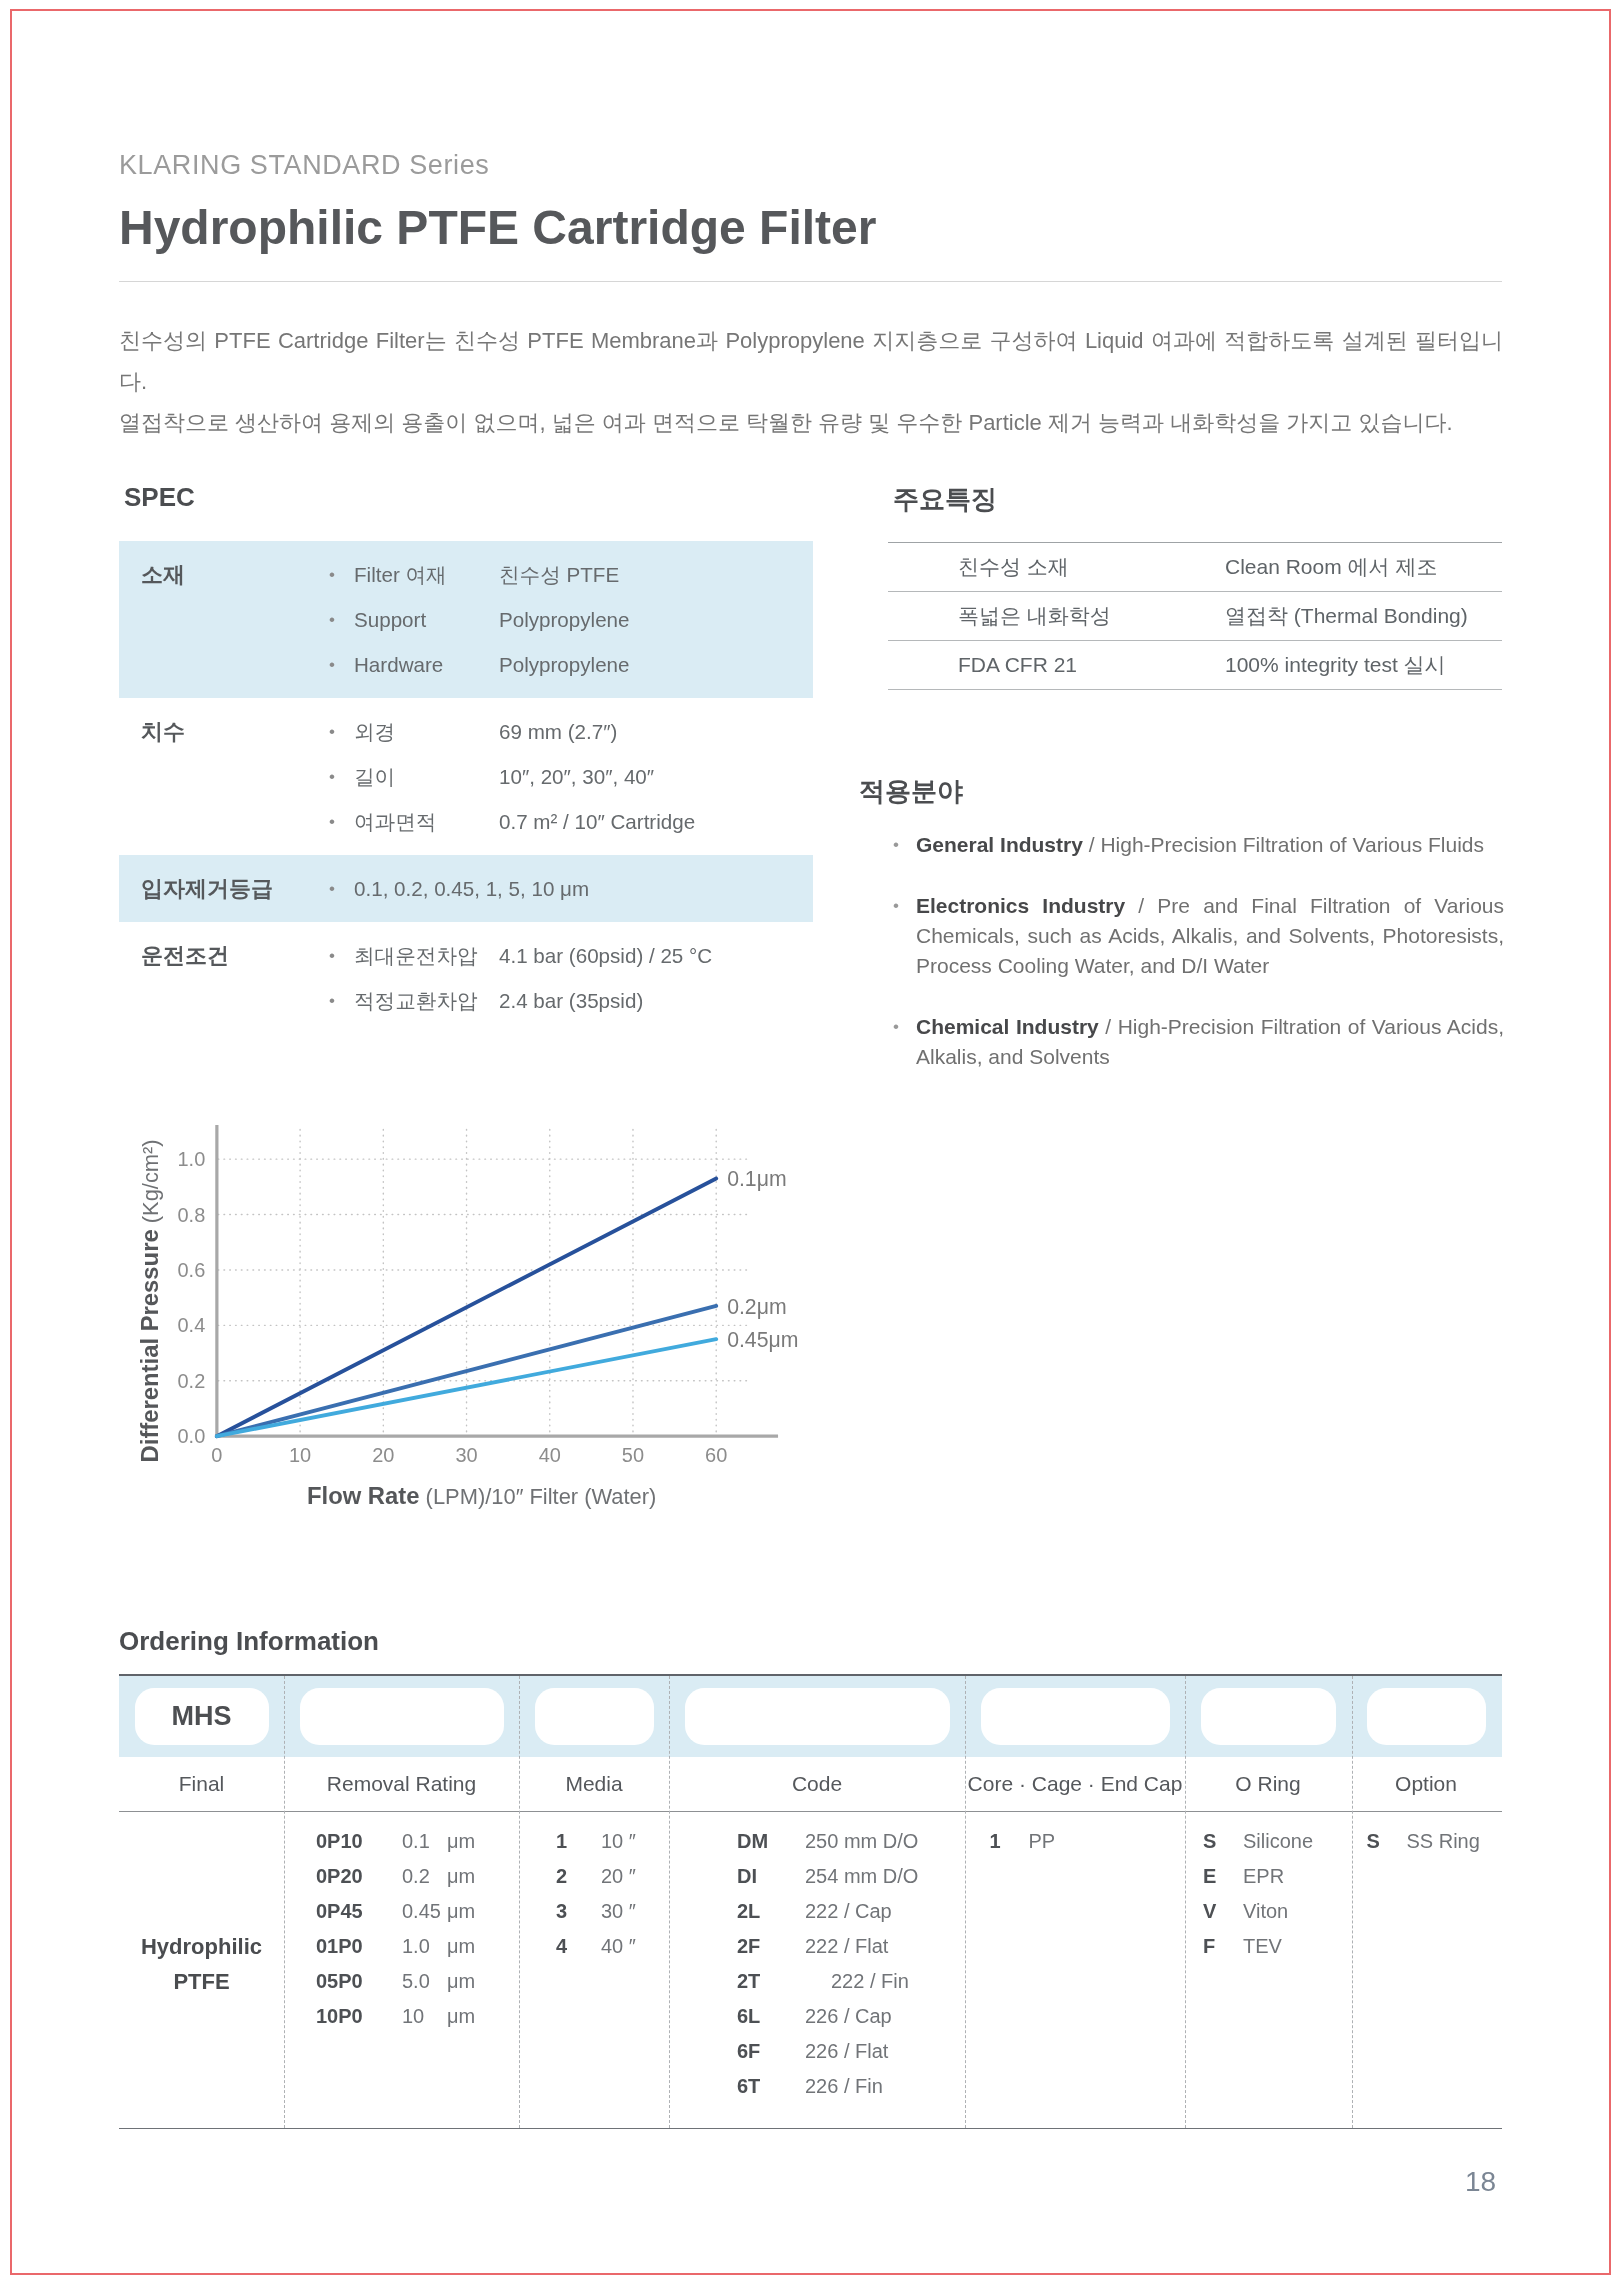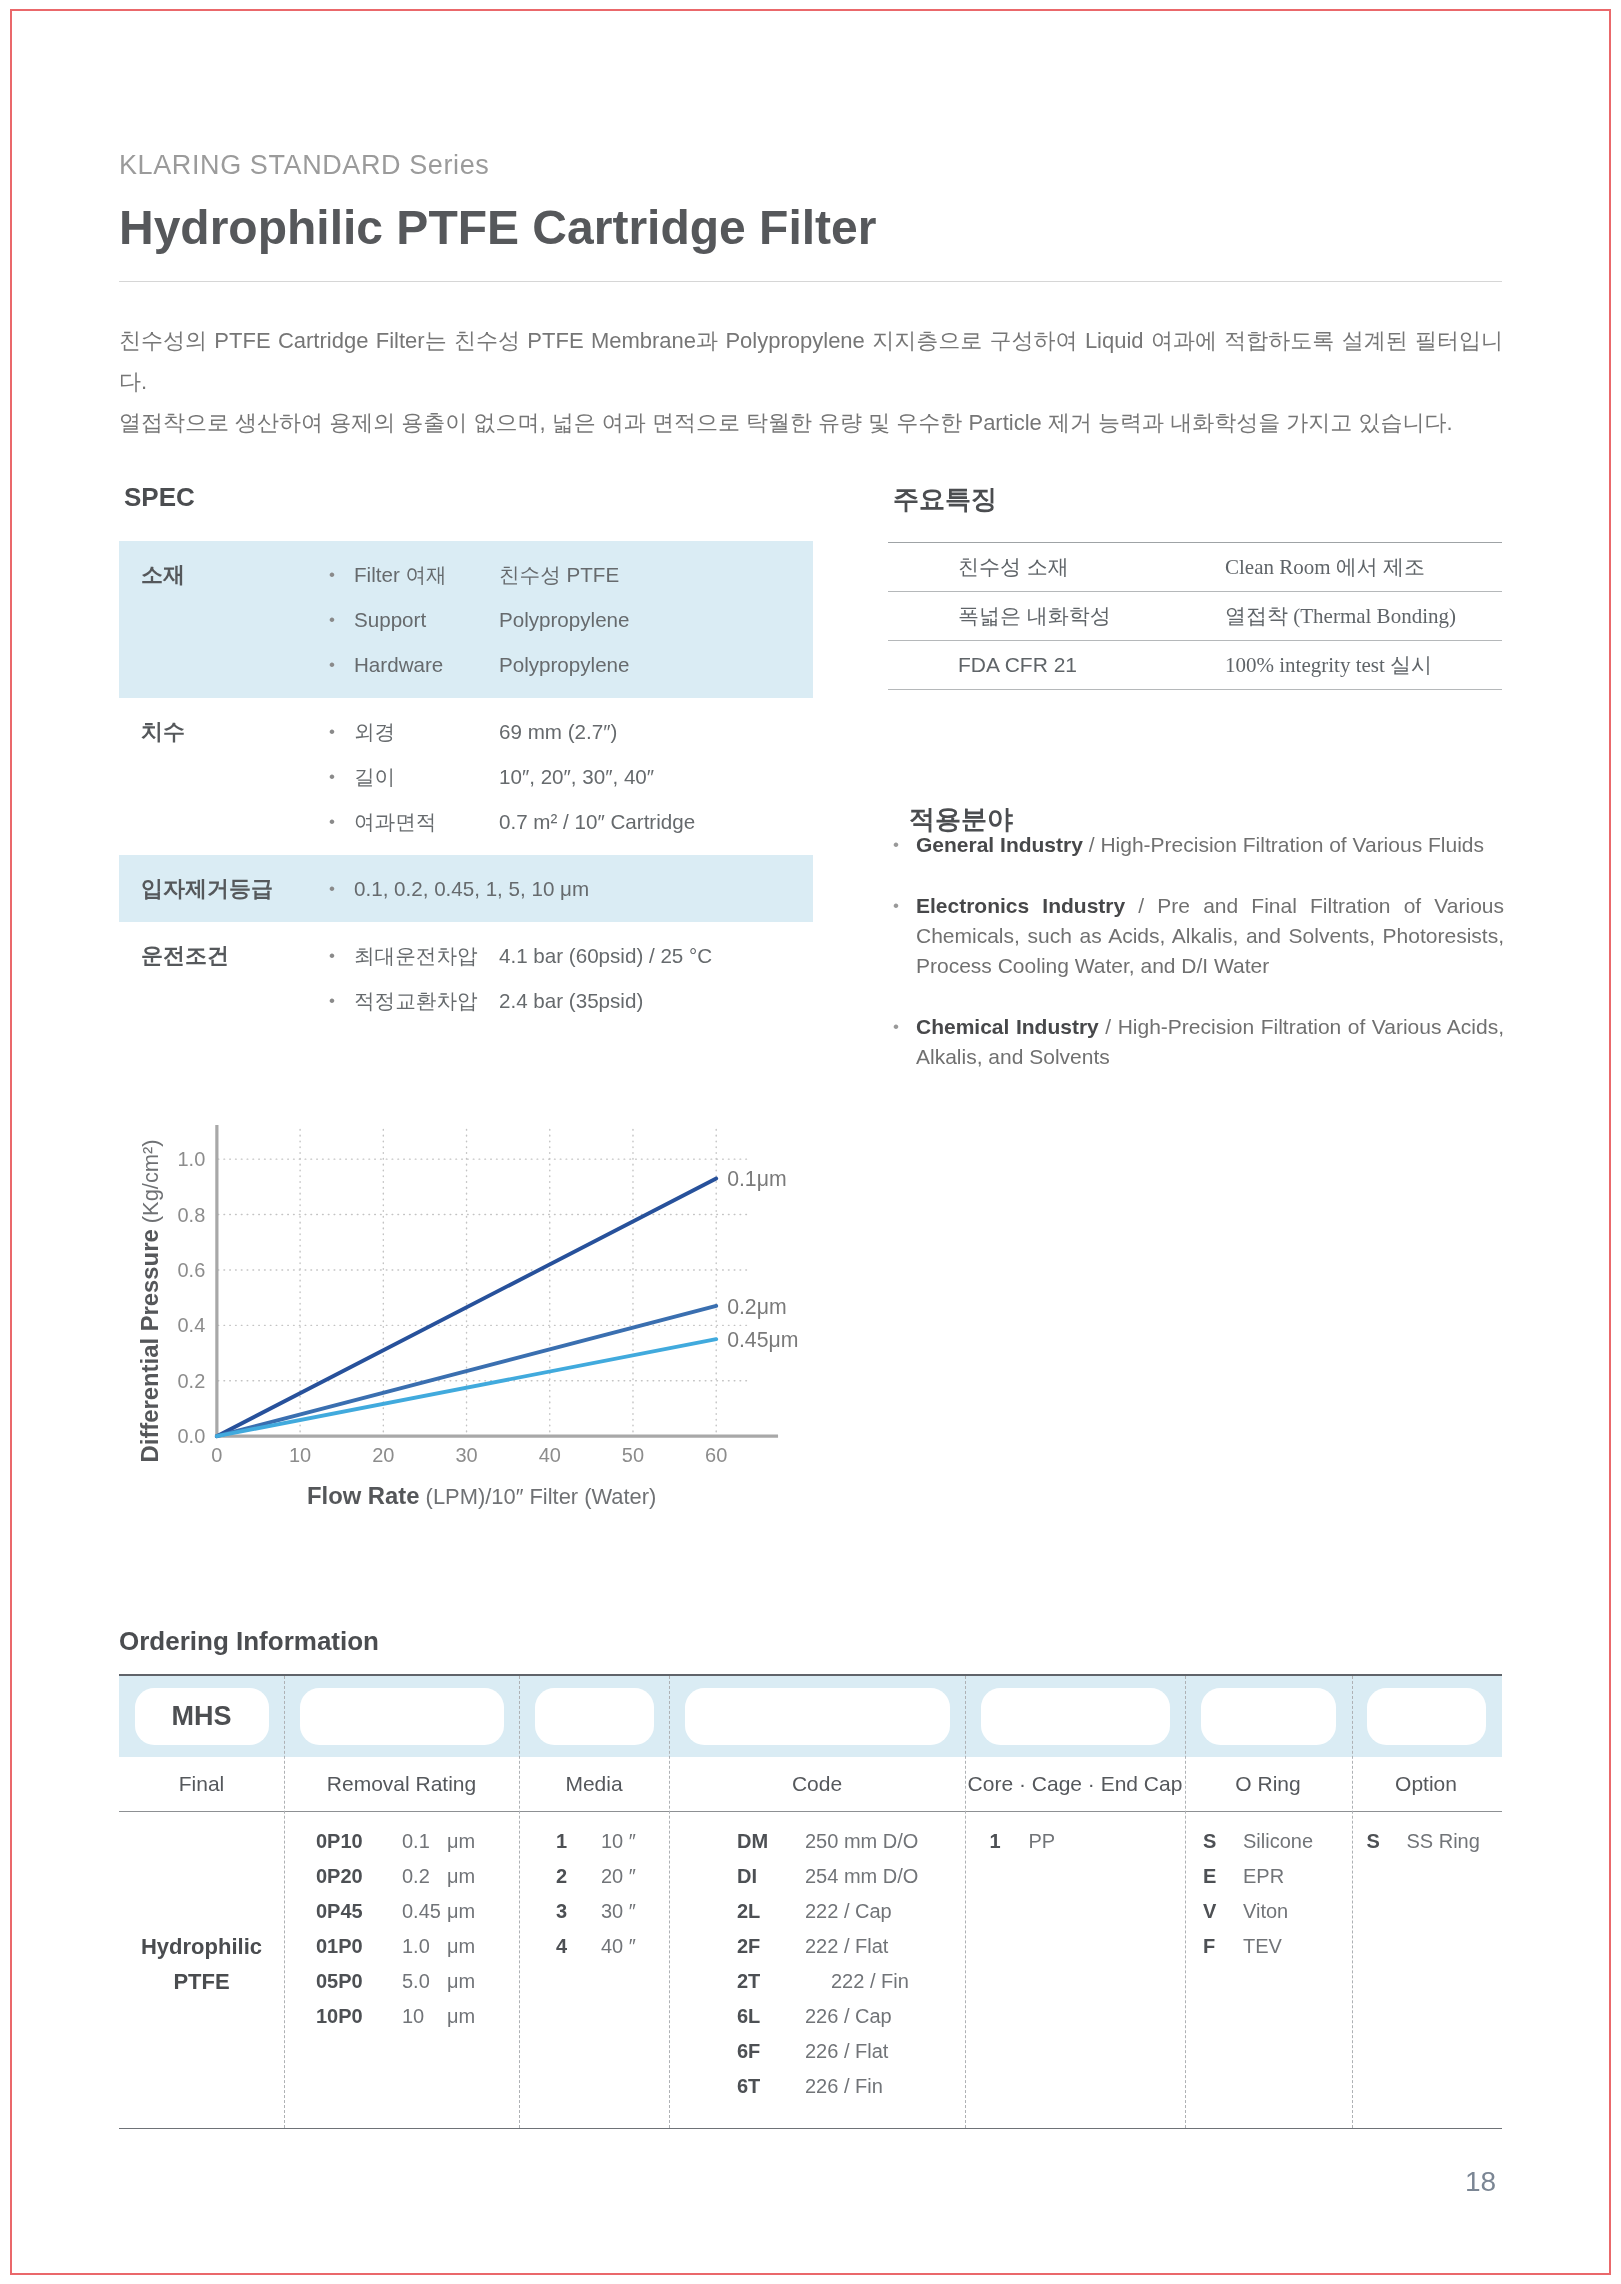--- a/index.html
+++ b/index.html
@@ -27,21 +27,21 @@
   .spec-items{flex:1;}
   .spec-item{display:flex;line-height:45px;}
   .spec-bullet{width:25px;color:#8a8a8a;font-size:17px;}
   .spec-item-name{width:145px;font-size:20.6px;color:#666a6d;}
   .spec-item-value{font-size:20.6px;color:#666a6d;}
 
   
   .feat-table{position:absolute;left:888px;top:542px;width:614px;border-top:1.9px solid #9fa3a6;}
   .feat-row{display:flex;height:48px;align-items:center;border-bottom:1.3px solid #b5b8ba;}
   .feat-label{width:337px;padding-left:70px;box-sizing:border-box;font-size:21px;color:#5f6468;}
-  .feat-value{font-size:21px;color:#5f6468;font-family:Liberation Serif, serif;}
+  .feat-value{font-size:21px;color:#5f6468;}
 
   
   .app-list{position:absolute;left:893px;top:830px;width:611px;}
   .app-item{display:flex;margin-bottom:31px;}
   .app-bullet{width:23px;color:#999;font-size:17px;line-height:30px;}
   .app-text{flex:1;font-size:21px;line-height:30px;text-align:justify;color:#707070;}
   .app-ind{font-weight:bold;color:#47484a;}
 
   
   .chart-svg{position:absolute;left:97px;top:1096px;}
@@ -162,21 +162,21 @@
       <div class="feat-row">
         <div class="feat-label">폭넓은 내화학성</div>
         <div class="feat-value">열접착 (Thermal Bonding)</div>
       </div>
       <div class="feat-row">
         <div class="feat-label">FDA CFR 21</div>
         <div class="feat-value">100% integrity test 실시</div>
       </div>
     </div>
 
-  <div class="sec-heading" style="left:909px;top:774px;margin-top:28px;">적용분야</div>
+  <div class="sec-heading" style="left:859px;top:774px;">적용분야</div>
   <div class="app-list">
       <div class="app-item">
         <span class="app-bullet">•</span>
         <span class="app-text"><span class="app-ind">General Industry</span><span class="app-sep"> / </span><span class="app-desc">High-Precision Filtration of Various Fluids</span></span>
       </div>
       <div class="app-item">
         <span class="app-bullet">•</span>
         <span class="app-text"><span class="app-ind">Electronics Industry</span><span class="app-sep"> / </span><span class="app-desc">Pre and Final Filtration of Various Chemicals, such as Acids, Alkalis, and Solvents, Photoresists, Process Cooling Water, and D/I Water</span></span>
       </div>
       <div class="app-item">

